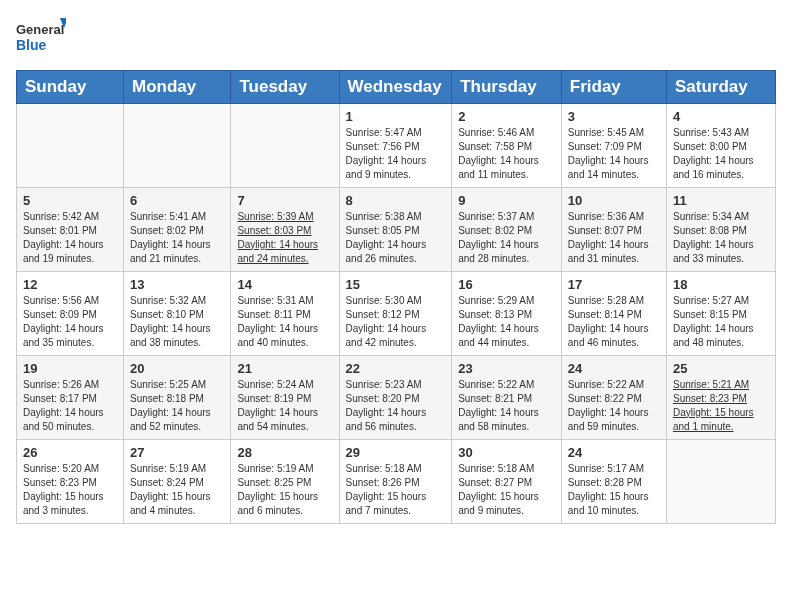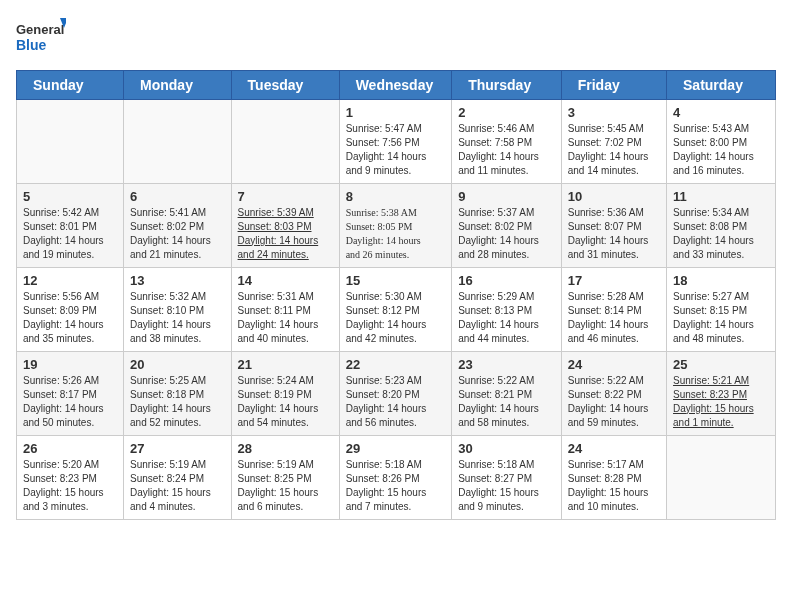--- a/index.html
+++ b/index.html
@@ -35,22 +35,22 @@
     }
     table {
       width: 100%;
       border-collapse: collapse;
       font-size: 11px;
     }
     thead tr th {
       background-color: #3a7abf;
       color: #fff;
       text-align: left;
-      padding: 6px 16px;
-      font-size: 14px;
+      padding: 6px 8px;
+      font-size: 17px;
       font-weight: bold;
       border: 1px solid #2a5a9f;
     }
     tbody tr td {
       border: 1px solid #ccc;
       vertical-align: top;
       padding: 5px 6px;
       width: 113px;
       min-height: 80px;
       background: #fff;
@@ -120,21 +120,21 @@
         <td>
           <span class="day-number">2</span>
           <div class="day-info" style="white-space: pre-line;">Sunrise: 5:46 AM
 Sunset: 7:58 PM
 Daylight: 14 hours
 and 11 minutes.</div>
         </td>
         <td>
           <span class="day-number">3</span>
           <div class="day-info" style="white-space: pre-line;">Sunrise: 5:45 AM
-Sunset: 7:02 PM
+Sunset: 7:09 PM
 Daylight: 14 hours
 and 14 minutes.</div>
         </td>
         <td>
           <span class="day-number">4</span>
           <div class="day-info" style="white-space: pre-line;">Sunrise: 5:43 AM
 Sunset: 8:00 PM
 Daylight: 14 hours
 and 16 minutes.</div>
         </td>
@@ -156,21 +156,21 @@
         </td>
         <td>
           <span class="day-number">7</span>
           <div class="day-info" style="white-space: pre-line; text-decoration: underline;">Sunrise: 5:39 AM
 Sunset: 8:03 PM
 Daylight: 14 hours
 and 24 minutes.</div>
         </td>
         <td>
           <span class="day-number">8</span>
-          <div class="day-info" style="white-space: pre-line; font-family: Liberation Serif, serif;">Sunrise: 5:38 AM
+          <div class="day-info" style="white-space: pre-line;">Sunrise: 5:38 AM
 Sunset: 8:05 PM
 Daylight: 14 hours
 and 26 minutes.</div>
         </td>
         <td>
           <span class="day-number">9</span>
           <div class="day-info" style="white-space: pre-line;">Sunrise: 5:37 AM
 Sunset: 8:02 PM
 Daylight: 14 hours
 and 28 minutes.</div>

